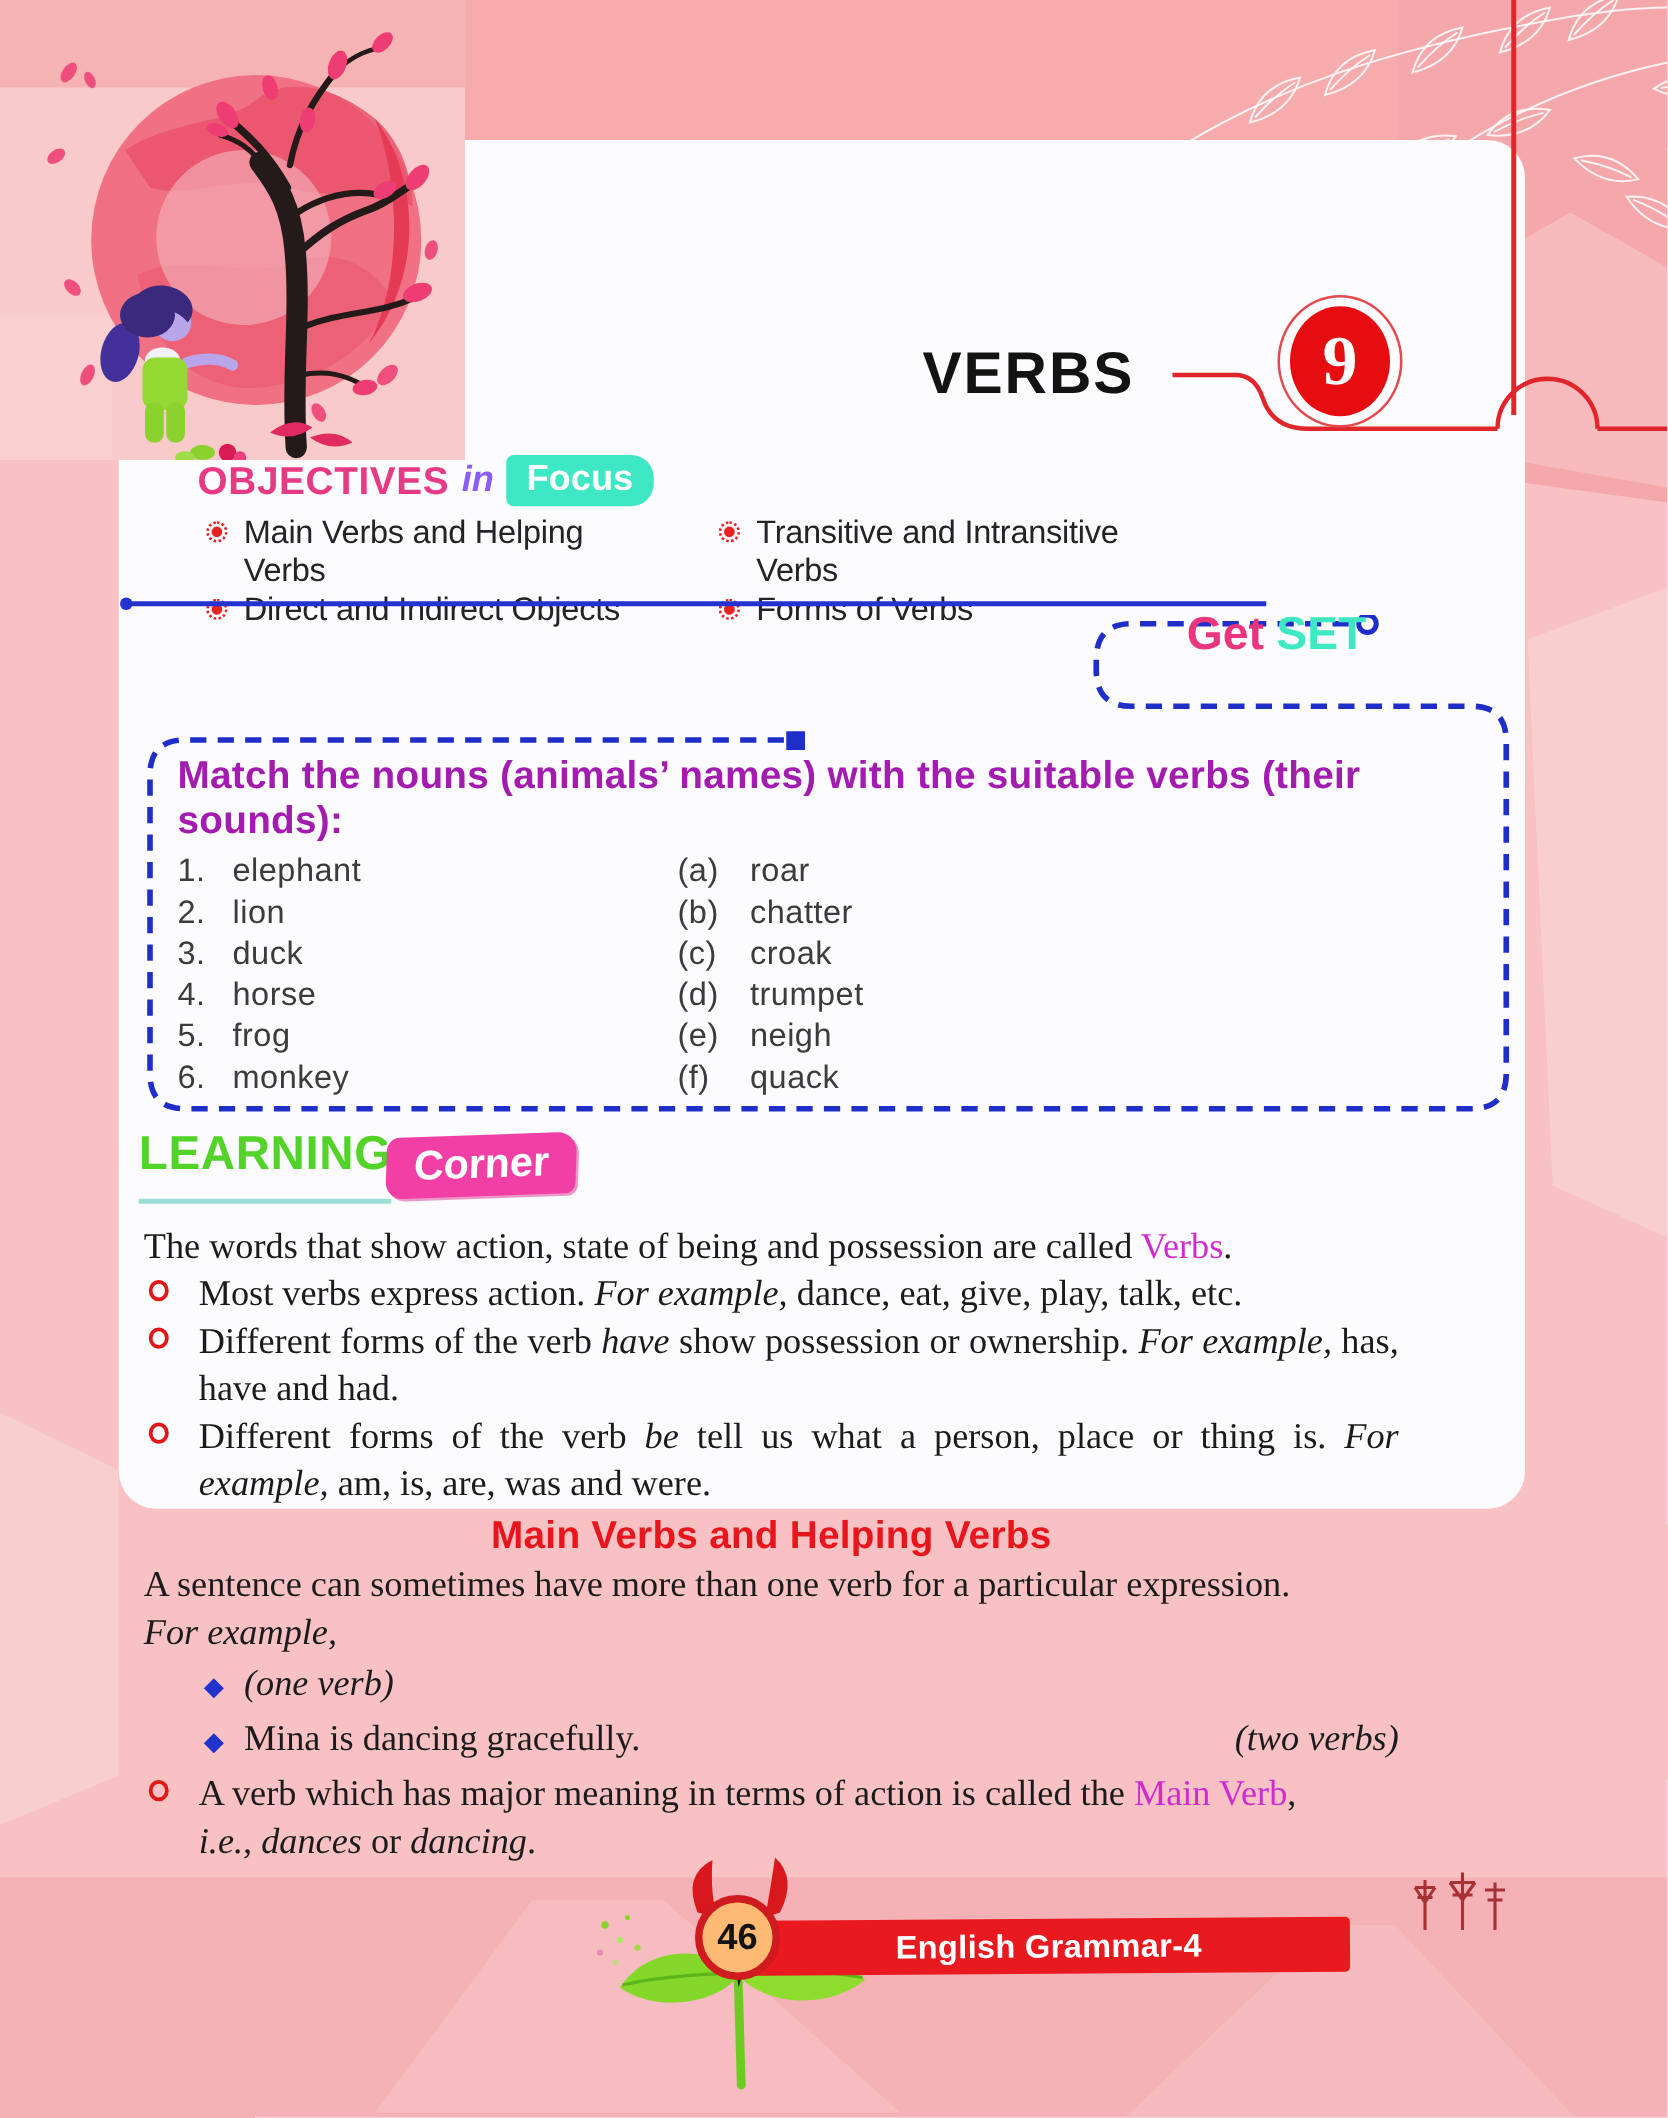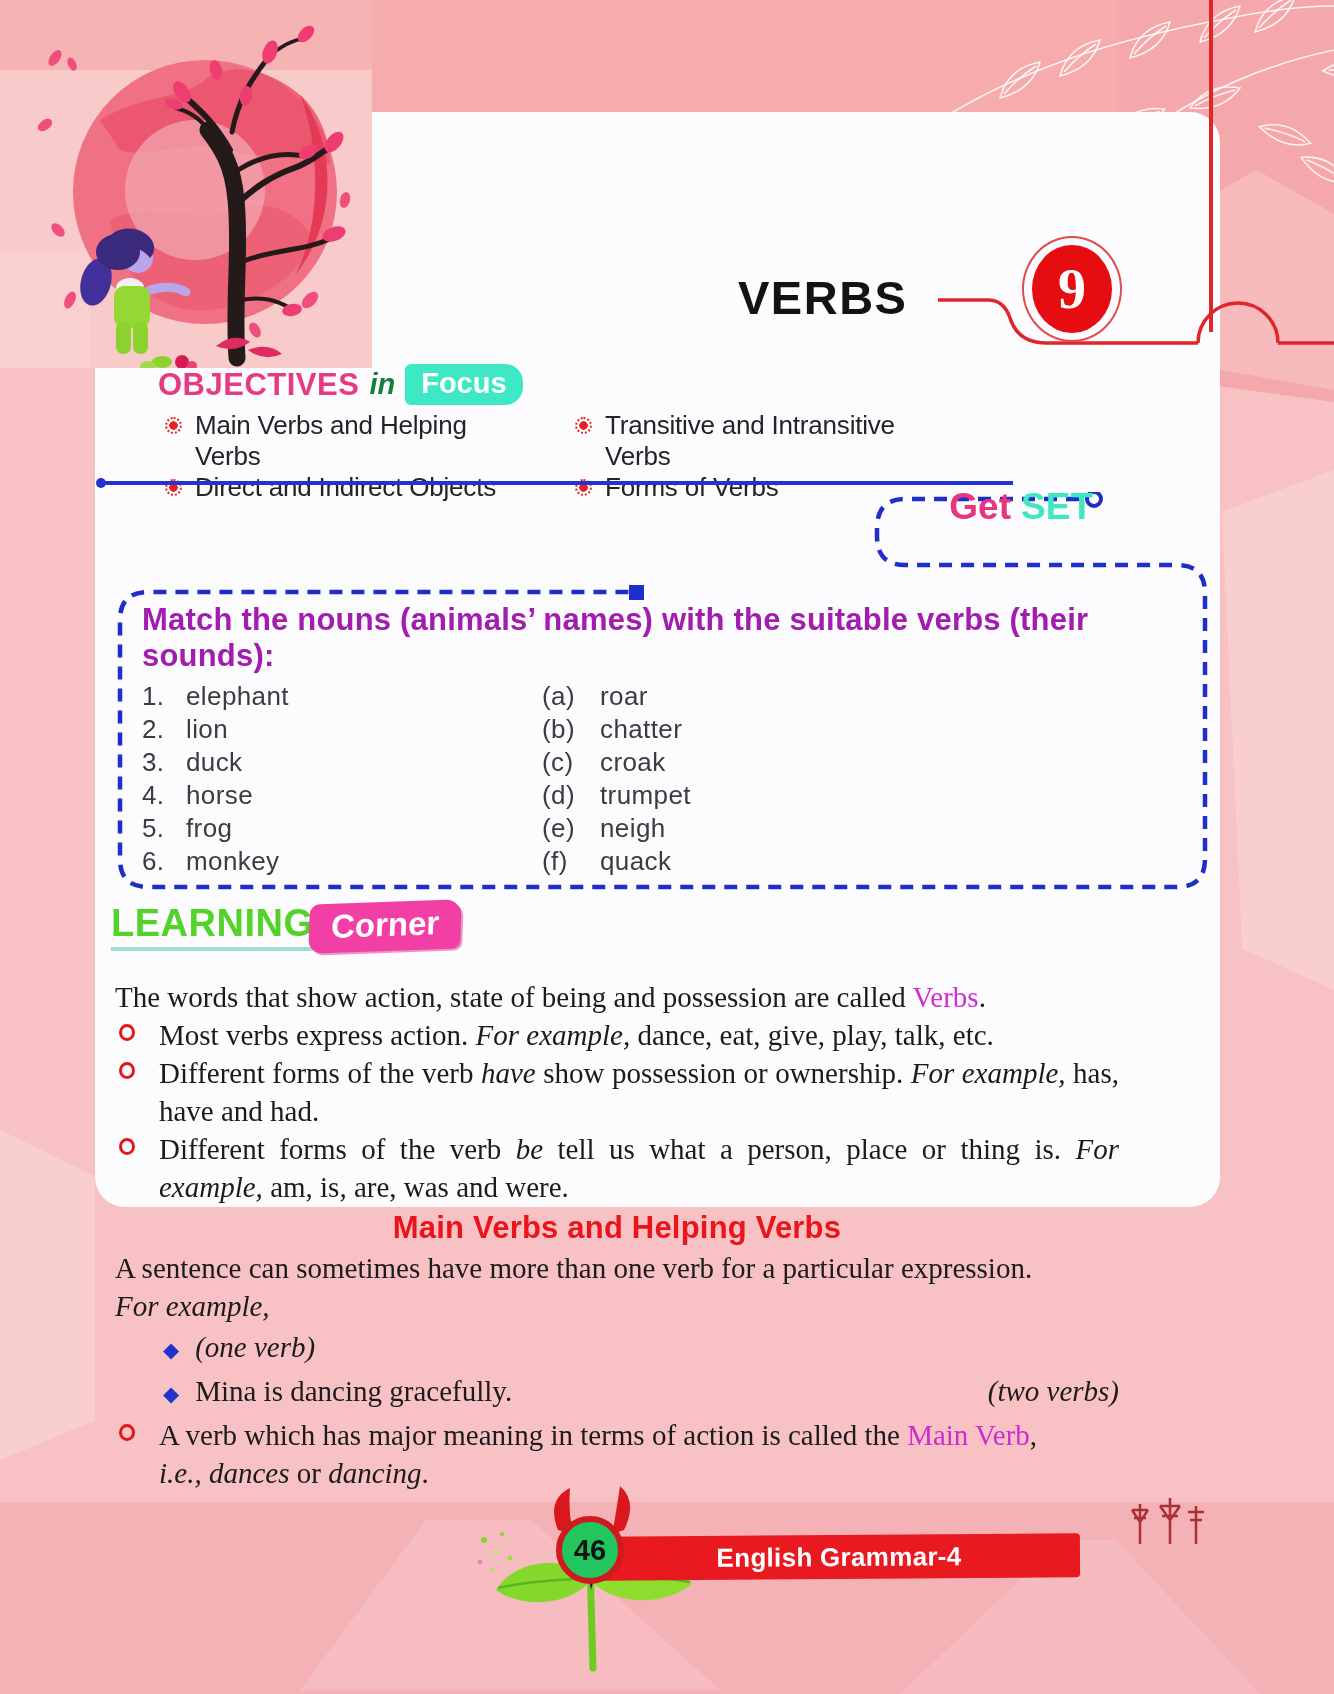--- a/index.html
+++ b/index.html
@@ -27,21 +27,21 @@
   .verbs-title{position:absolute;left:738px;top:270px;font-size:47px;font-weight:bold;letter-spacing:1.5px;color:#131313;}
   .red-vline{position:absolute;left:1209px;top:0;width:4px;height:332px;background:#e0262b;}
   .chapter-ring{position:absolute;left:1022px;top:236px;width:96px;height:102px;border:2.5px solid #e4494d;border-radius:50%;
     display:flex;align-items:center;justify-content:center;}
   .chapter-badge{width:80px;height:88px;border-radius:50%;background:#e60d10;display:flex;align-items:center;justify-content:center;
     color:#ffffff;font-family:"Liberation Serif",serif;font-weight:bold;font-size:56px;}
 
   
   .obj-head{position:absolute;left:63px;top:252px;display:flex;align-items:center;gap:10px;white-space:nowrap;}
   .obj-word1{font-size:31px;font-weight:bold;color:#e73a85;letter-spacing:.5px;}
-  .obj-word2{font-size:29px;font-weight:bold;font-style:italic;color:#15803d;}
+  .obj-word2{font-size:29px;font-weight:bold;font-style:italic;color:#8b5cf6;}
   .obj-word3{font-size:29px;font-weight:bold;color:#ffffff;background:#3fe8c4;padding:3px 16px 5px;border-radius:6px 18px 18px 6px;}
   .obj-cols{position:absolute;left:70px;top:298px;display:flex;gap:70px;}
   .obj-col{list-style:none;margin:0;padding:0;width:340px;}
   .obj-col.c2{width:360px;}
   .obj-col li{position:relative;padding-left:30px;font-size:26px;line-height:31px;color:#242428;letter-spacing:-.2px;}
   .sun-bullet{position:absolute;left:0;top:7px;width:13px;height:13px;border:2px dotted #e62222;border-radius:50%;
     background:radial-gradient(circle,#e62222 0 4px,transparent 4.5px);}
   .blue-hr{position:absolute;left:3px;top:369px;width:915px;height:3.5px;background:#2433cf;}
   .blue-hr::before{content:"";position:absolute;left:-2px;top:-3px;width:10px;height:10px;border-radius:50%;background:#2433cf;}
 
@@ -52,42 +52,42 @@
   .getset-text .w2{font-size:37px;font-weight:bold;color:#3fe8c2;margin-left:10px;}
 
   
   .match-box{position:absolute;left:25px;top:480px;width:1087px;height:295px;padding:10px 0 0 22px;box-sizing:border-box;}
   .match-instruction{font-size:31px;font-weight:bold;color:#a21caf;letter-spacing:.2px;margin:0 0 6px 0;}
   .match-list{list-style:none;margin:0;padding:0;}
   .match-list li{display:grid;grid-template-columns:44px 356px 58px auto;font-size:26px;line-height:33px;color:#3c3c40;letter-spacing:.4px;}
 
   
   .lc-head{position:absolute;left:16px;top:790px;display:flex;align-items:center;}
-  .lc-word1{font-size:38px;font-weight:bold;color:#53d32a;letter-spacing:.5px;border-bottom:4px solid #9adfd3;padding-bottom:2px;}
+  .lc-word1{font-size:38px;font-weight:bold;color:#53d32a;letter-spacing:.5px;border-bottom:4px solid #9adfd3;padding-bottom:14px;}
   .lc-word2{font-size:33px;font-weight:bold;color:#ffffff;background:#f23fa5;padding:4px 22px 7px;margin-left:-4px;
     border-radius:10px 16px 8px 14px;transform:rotate(-2deg) skewX(-4deg);box-shadow:2px 2px 0 rgba(214,32,130,.45);}
 
   
   .text-block{position:absolute;left:20px;top:866px;width:1004px;font-family:"Liberation Serif",serif;font-size:29px;line-height:38px;color:#1b1b1b;}
   .text-block p{margin:0;}
   .kw{color:#cf2ccf;}
   .it{font-style:italic;}
   ul.rb{list-style:none;margin:0;padding:0;}
   ul.rb li{position:relative;padding-left:44px;}
   ul.rb li.justify{text-align:justify;}
   .ring-bullet{position:absolute;left:4px;top:8px;width:13px;height:17px;border:3.5px solid #e01818;border-radius:50%;box-sizing:border-box;width:16px;}
   h3.section-heading{font-family:"Liberation Sans",sans-serif;font-size:31px;font-weight:bold;color:#e8161c;text-align:center;margin:3px 0 2px;letter-spacing:.2px;}
   ul.diamonds{list-style:none;margin:2px 0;padding:0;}
   ul.diamonds li{display:flex;align-items:baseline;padding-left:48px;margin:3px 0;}
   .dia{color:#2233cc;font-size:21px;margin-right:16px;font-family:"Liberation Sans",sans-serif;}
   .dsentence{flex:1;}
   .dnote{font-style:italic;text-align:left;}
 
   
-  .page-badge{position:absolute;left:556px;top:1516px;width:68px;height:68px;border-radius:50%;background:#22c55e;border:6px solid #cf1a1f;
+  .page-badge{position:absolute;left:556px;top:1516px;width:68px;height:68px;border-radius:50%;background:#fdba74;border:6px solid #cf1a1f;
     box-sizing:border-box;display:flex;align-items:center;justify-content:center;font-size:29px;font-weight:bold;color:#141414;z-index:5;}
   .book-banner{position:absolute;left:598px;top:1535px;width:482px;height:44px;background:#e8191f;border-radius:4px;transform:rotate(-.4deg);
     display:flex;align-items:center;justify-content:center;color:#ffffff;font-size:26px;font-weight:bold;letter-spacing:.3px;z-index:4;}
   .footer-art{position:absolute;z-index:3;}
 </style>
 </head>
 <body>
 
 <div class="band-top"></div>
 <div class="block-topright"></div>

